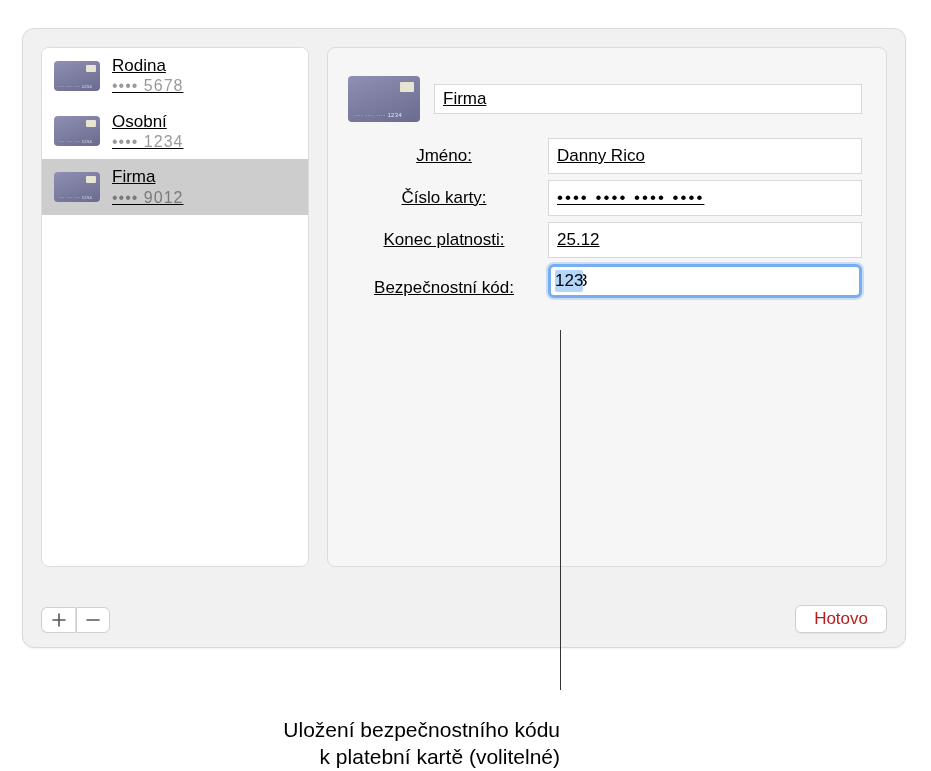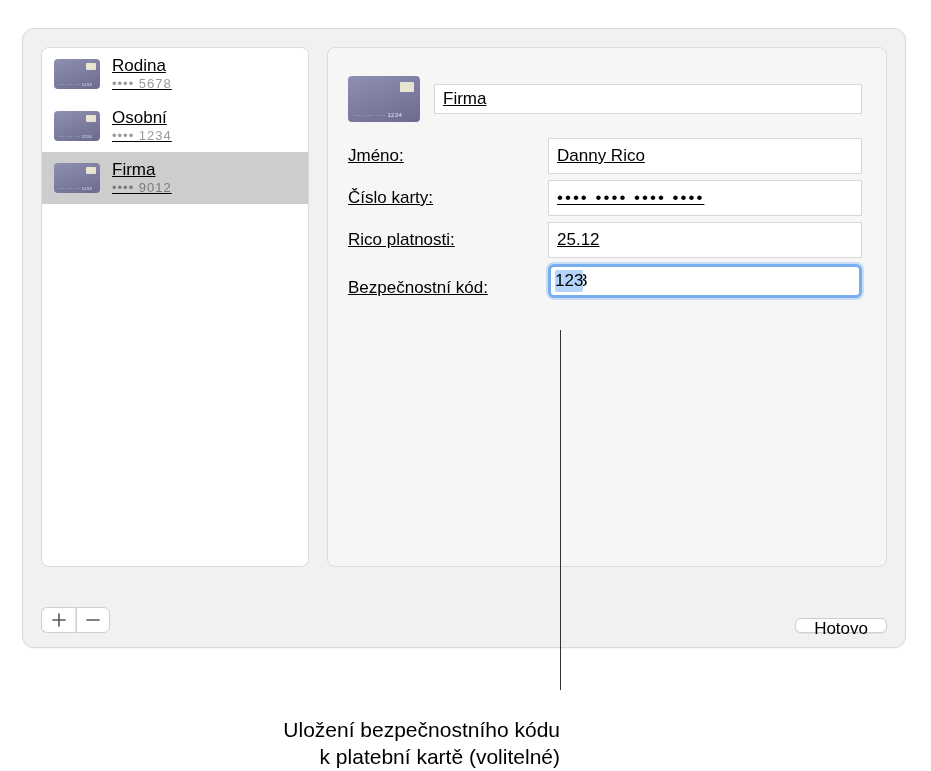--- a/index.html
+++ b/index.html
@@ -80,21 +80,21 @@
     white-space: nowrap;
   }
   .card-icon-big {
     width: 72px;
     height: 46px;
   }
   .card-icon-big::before { width:14px; height:10px; right:6px; top:6px;}
   .card-icon-big::after { font-size:6px; left:6px; bottom:4px;}
   .sidebar-text { display:flex; flex-direction:column; line-height:1.2;}
   .sidebar-title { font-size:17px; color:#000;}
-  .sidebar-sub { font-size:13px; color:#9a9a9a; letter-spacing:1px;text-align:center;}
+  .sidebar-sub { font-size:16px; color:#9a9a9a; letter-spacing:1px;text-align:center;}
   .sidebar-item.selected .sidebar-sub { color:#7a7a7a;}
   .detail {
     flex:1;
     background:#f6f6f6;
     border:1px solid #dcdcdc;
     border-radius:8px;
     padding: 28px 24px 20px 20px;
   }
   .detail-header {
     display:flex;
@@ -113,21 +113,21 @@
     color:#000;
     outline:none;
   }
   .field-row {
     display:flex;
     align-items:center;
     margin-bottom:6px;
   }
   .field-label {
     width:200px;
-    text-align:left;
+    text-align:center;
     padding-right:8px;
     font-size:17px;
     color:#000;
   }
   .field-input {
     flex:1;
     height:30px;
     border:1px solid #d8d8d8;
     background:#fff;
     padding:17px 8px;
@@ -186,27 +186,27 @@
     justify-content:center;
     cursor:pointer;
   }
   .pm-btn:first-child { border-radius:6px 0 0 6px; border-right:none;}
   .pm-sep { width:1px; background:#e0e0e0;}
   .pm-btn:last-child { border-radius:0 6px 6px 0;}
   .done-btn {
     position:absolute;
     right:18px;
     bottom:14px;
-    height:15px;
+    height:28px;
     padding:0 18px;
     background:#fff;
     border:1px solid #cfcfcf;
     border-radius:6px;
     font-size:17px;
-    color:#000000;
+    color:#b91c1c;
     cursor:pointer;
     box-shadow:0 1px 1px rgba(0,0,0,0.05);
   }
   .callout-line {
     position:absolute;
     left:560px;
     top:330px;
     width:1px;
     height:360px;
     background:#333;
@@ -261,21 +261,21 @@
 
       <div class="field-row">
         <span class="field-label">Jméno:</span>
         <input class="field-input" value="Danny Rico" style="">
       </div>
       <div class="field-row">
         <span class="field-label">Číslo karty:</span>
         <input class="field-input dots" value="•••• •••• •••• ••••" style="">
       </div>
       <div class="field-row">
-        <span class="field-label">Rico platnosti:</span>
+        <span class="field-label">Konec platnosti:</span>
         <input class="field-input" value="25.12" style="">
       </div>
       <div class="field-row">
         <span class="field-label">Bezpečnostní kód:</span>
         <div class="sec-input-wrap">
           <input class="sec-input" value="123" style="">
           <span class="sec-highlight">123</span>
         </div>
       </div>
     </div>

